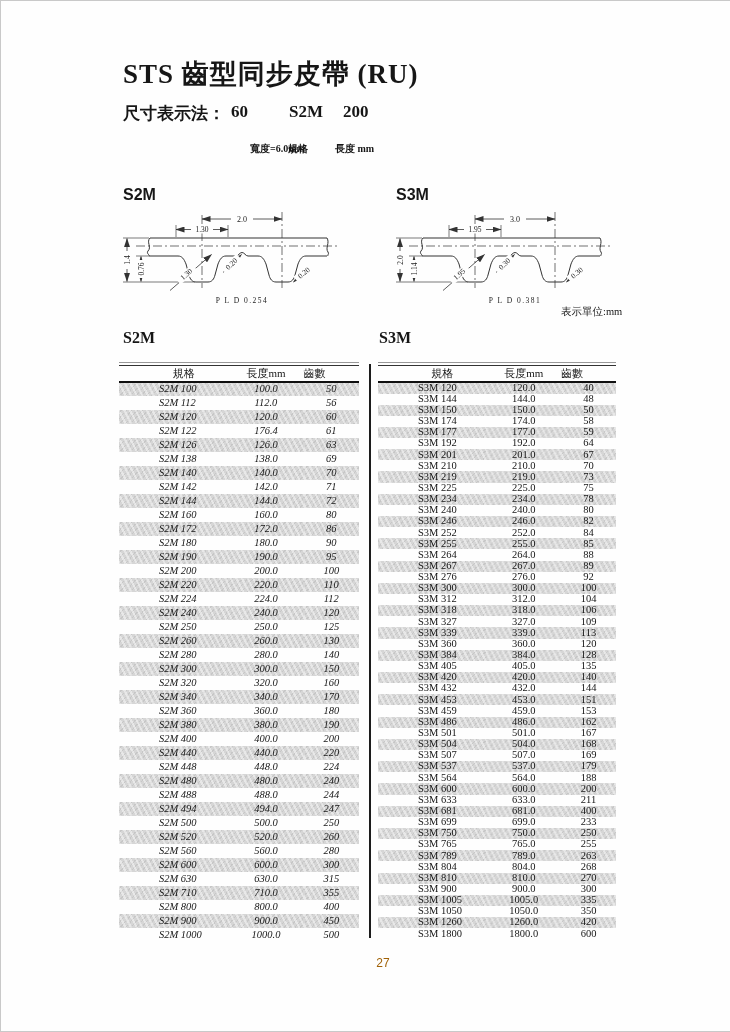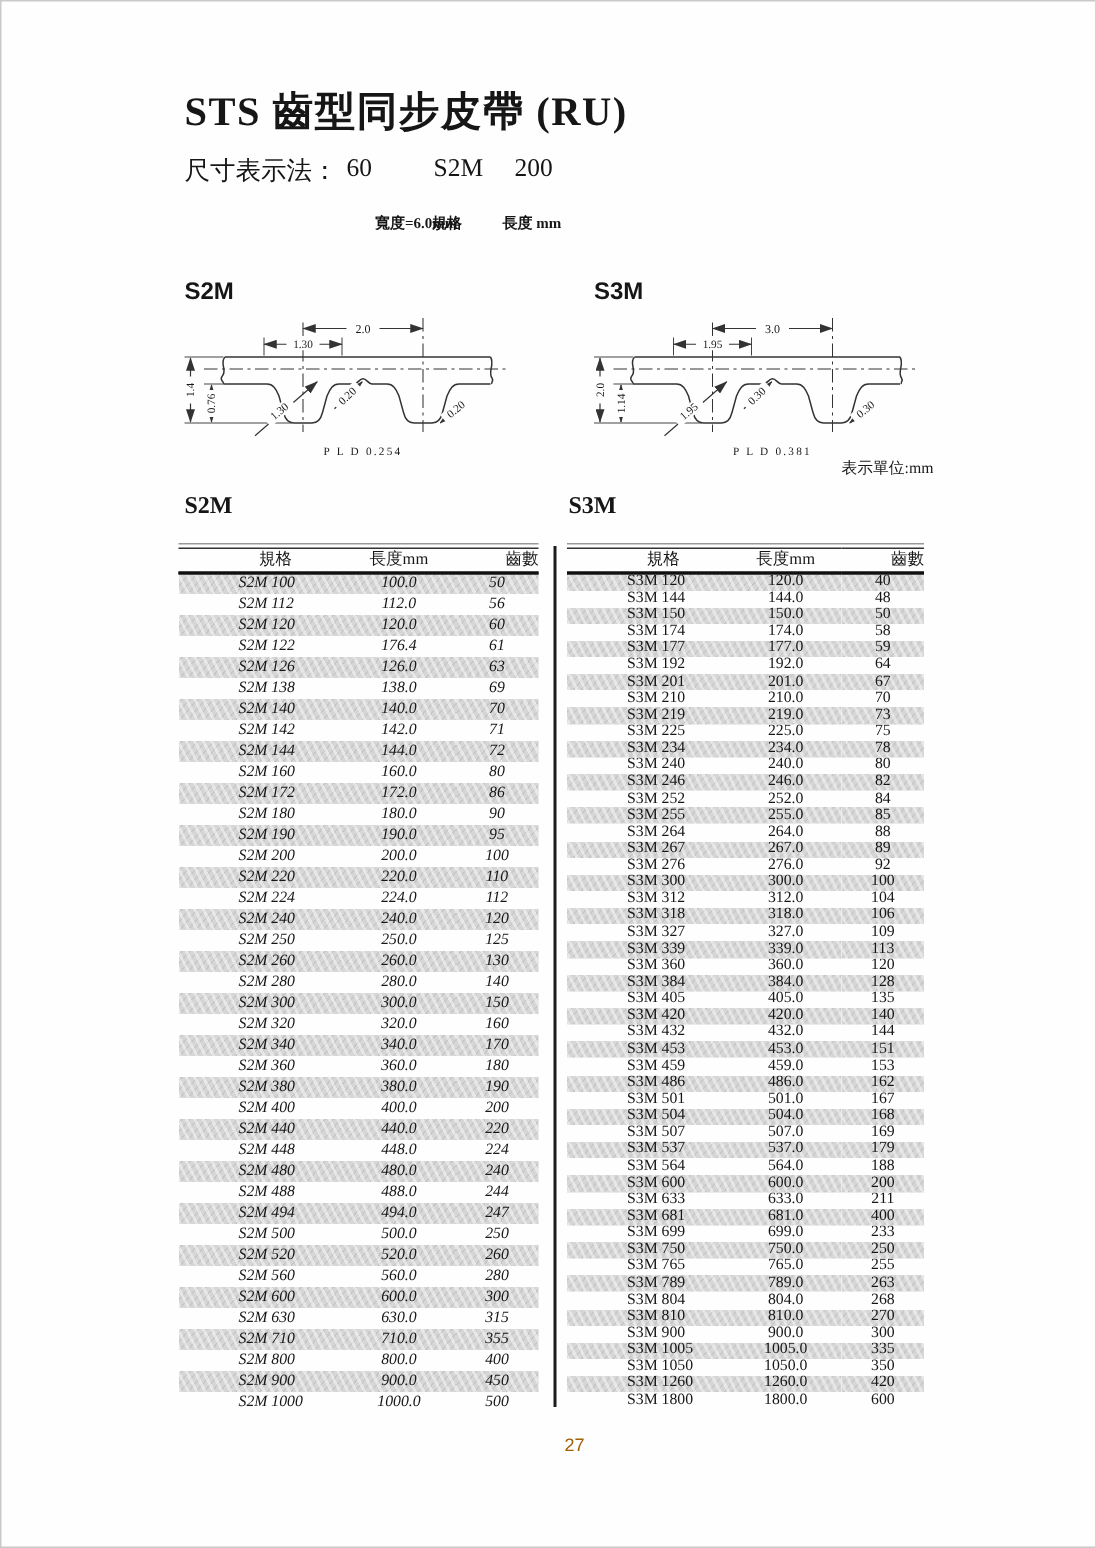--- a/index.html
+++ b/index.html
@@ -5,21 +5,21 @@
   html,body { margin:0; padding:0; background:#e8e8e8; }
   .page {
     position:relative; width:728px; height:1030px; margin:0 auto;
     background:#fefefe; border:1px solid #c9c9c9; overflow:hidden;
     font-family:"Liberation Serif", serif; color:#161616;padding-left:36px;
   }
   .abs { position:absolute; }
 
   
   .title { left:122px; top:55px; font-size:27px; font-weight:bold; letter-spacing:1px; }
-  .size-row { top:101px; font-size:17px; font-weight:normal; }
+  .size-row { top:101px; font-size:17px; font-weight:bold; }
   .size-label { left:122px; }
   .size-w { left:230px; }
   .size-s { left:288px; }
   .size-l { left:342px; }
   .legend-row { top:141px; font-size:10px; font-weight:bold; }
   .legend-w { left:214px;margin-left:35px; }
   .legend-s { left:287px; }
   .legend-l { left:334px; }
 
   
@@ -49,21 +49,21 @@
   .tbl-wrap-0 tbody tr { height:14px;font-style:italic; }
   .tbl-wrap-1 tbody tr { height:11.15px; }
   tbody tr:nth-child(odd) {
     background-color:#d6d6d6;
     background-image:
       repeating-linear-gradient(63deg, rgba(255,255,255,.45) 0 2px, rgba(255,255,255,0) 2px 5px),
       repeating-linear-gradient(-49deg, rgba(0,0,0,.07) 0 1px, rgba(0,0,0,0) 1px 4px);
   }
   th.c0 { width:41%; text-align:center; padding-left:20px; }
   th.c1 { width:34%; text-align:center; }
-  th.c2 { width:25%; text-align:right; }
+  th.c2 { width:25%; text-align:left; }
   td.c0 { text-align:left; padding-left:40px; }
   td.c1 { text-align:center; }
   td.c2 { text-align:center; }
 
   
   .page-num { left:0; right:0; top:955px; text-align:center;
     font-family:"Liberation Sans", sans-serif; font-size:12px; color:#a16207; }
 
   
   svg { display:block; }

